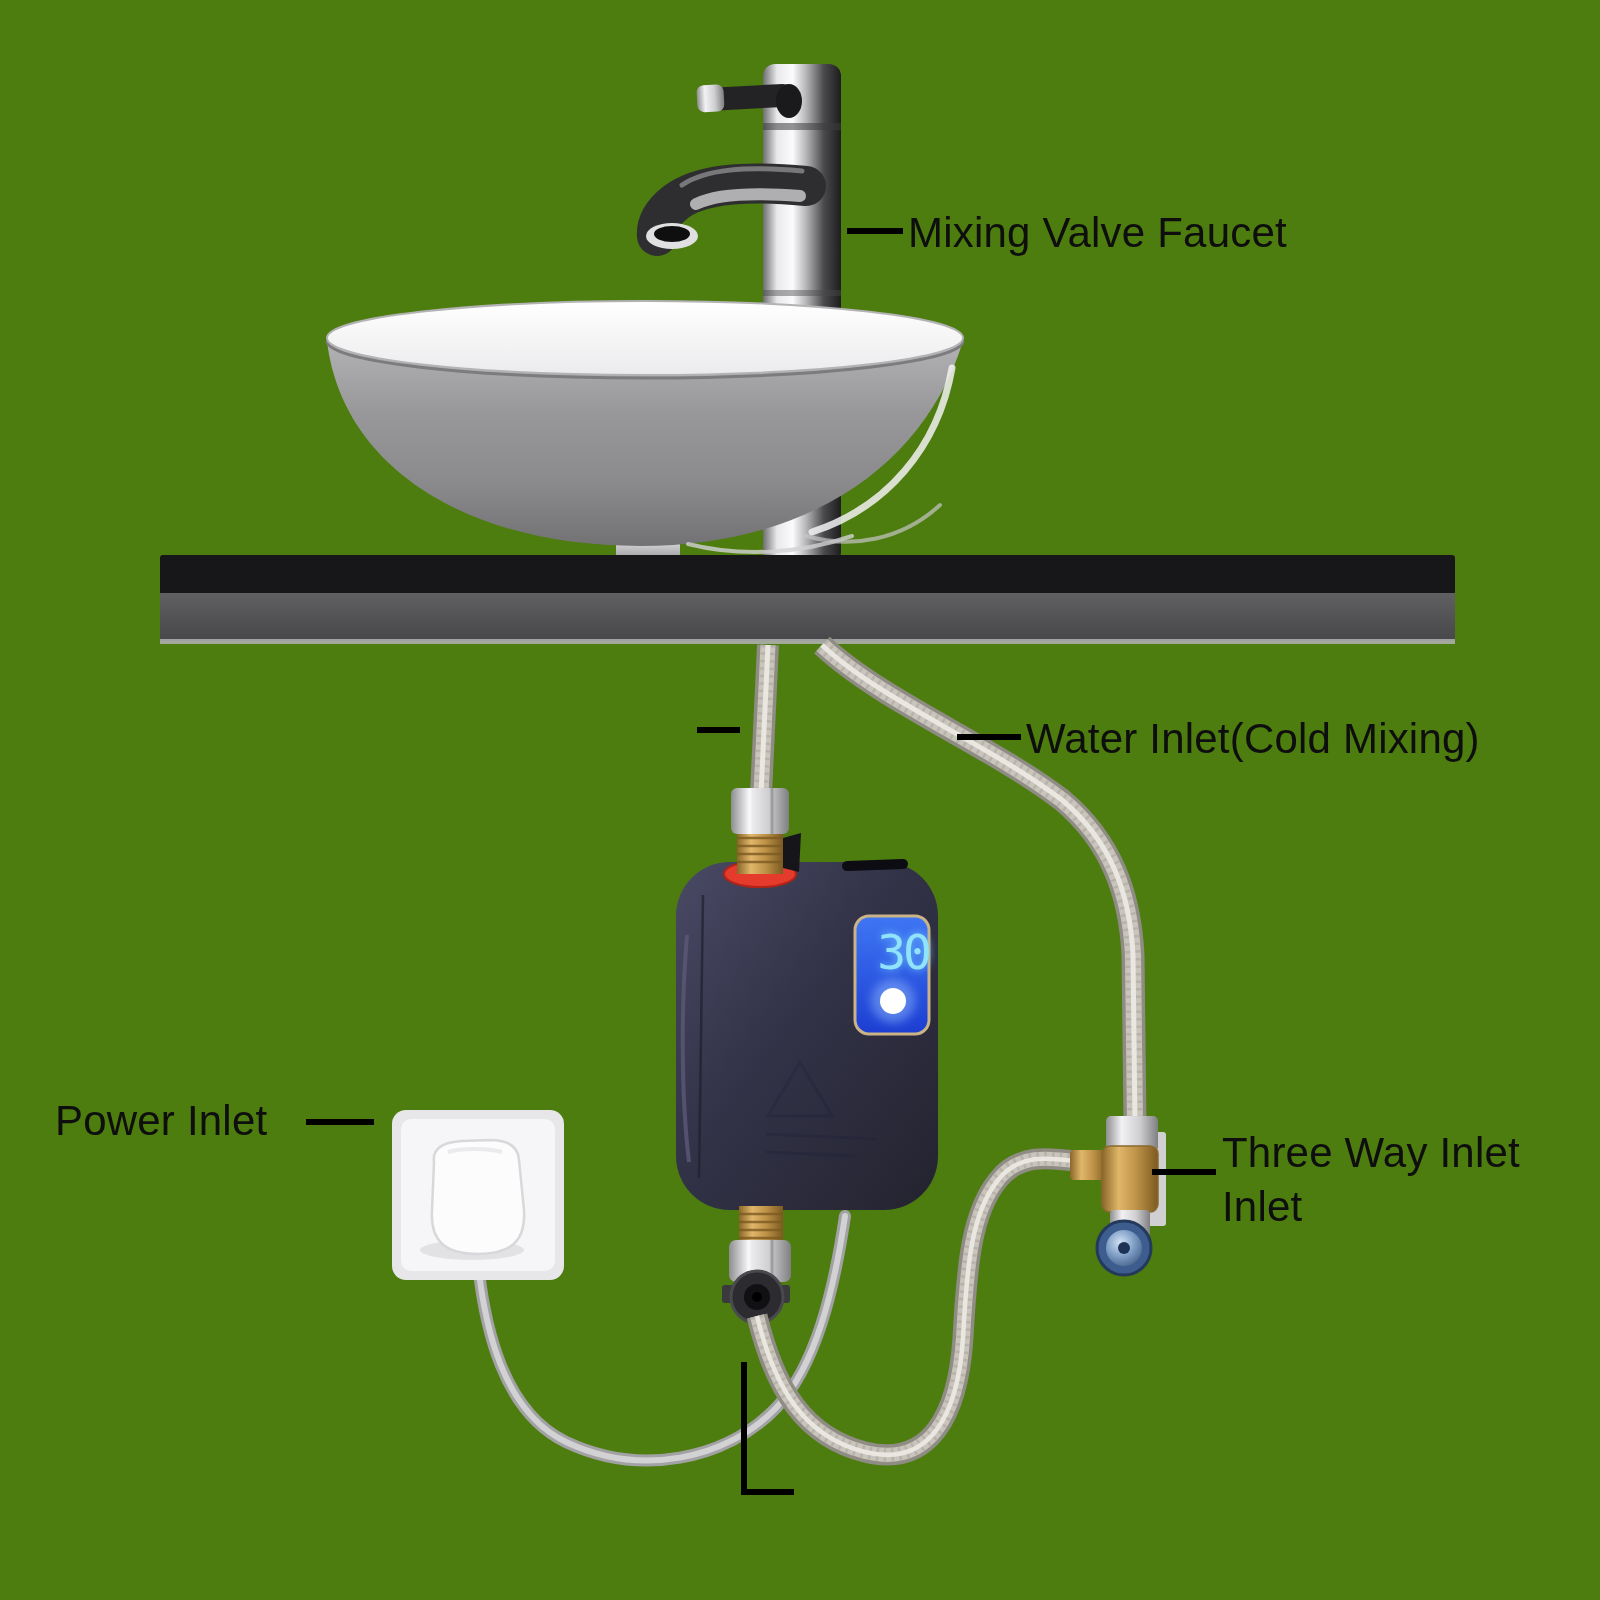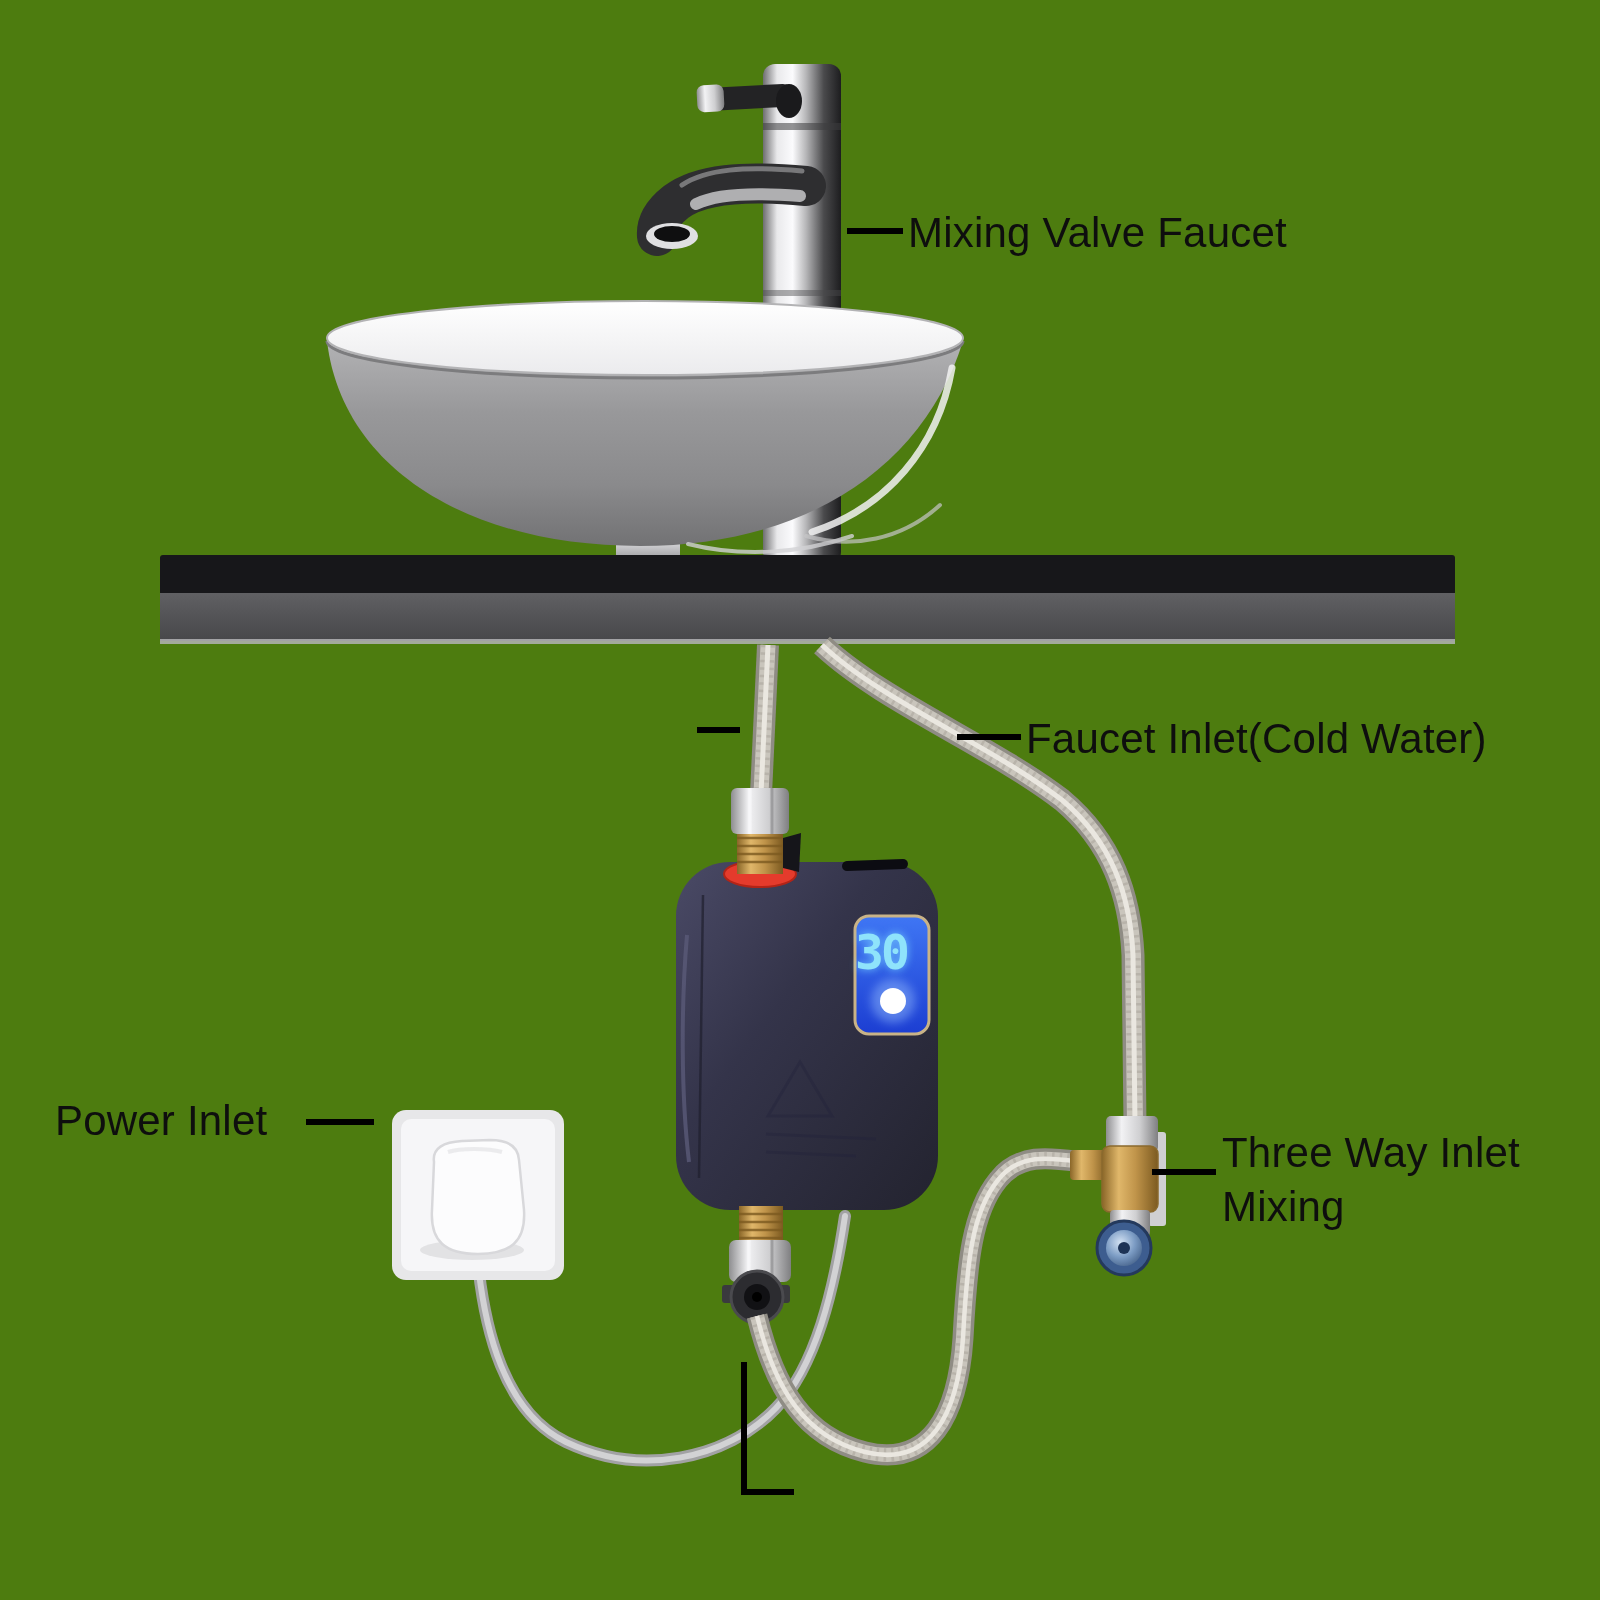--- a/index.html
+++ b/index.html
@@ -8,22 +8,22 @@
     overflow:hidden; font-family:"Liberation Sans", sans-serif;
   }
   #scene { position:absolute; left:0; top:0; }
   .label {
     position:absolute; font-size:42px; line-height:1.28; color:#0e0e0e;
     white-space:nowrap; letter-spacing:0.2px;
     font-family:"Liberation Sans", sans-serif;
   }
   .label .l2 { display:block; }
   #heater-display-value {
-    position:absolute; left:855px; top:924px; width:74px; text-align:left;
-    font-family:"DejaVu Sans Mono", monospace; font-weight:bold;
+    position:absolute; left:855px; top:924px; width:74px; text-align:right;
+    font-family:"DejaVu Sans Mono", monospace; font-weight:normal;
     font-size:48px; letter-spacing:-3px; color:#8fe3fb;
     text-shadow:0 0 8px rgba(120,210,255,.9);
   }
 </style>
 </head>
 <body>
 
 <div id="stage">
 
 <svg id="scene" width="1600" height="1600" viewBox="0 0 1600 1600">
@@ -226,25 +226,25 @@
     <path d="M 957,737 L 1021,737"></path>
     <path d="M 306,1122 L 374,1122"></path>
     <path d="M 1152,1172 L 1216,1172"></path>
     <path d="M 744,1362 L 744,1492 L 794,1492" fill="none"></path>
   </g>
 </svg>
 
 <div class="label" style="left:908px; top:206px;">Mixing Valve Faucet</div>
 
 
-<div class="label" style="left:1026px; top:712px;">Faucet Inlet(Cold Water)</div>
+<div class="label" style="left:1026px; top:712px;">Water Inlet(Cold Mixing)</div>
 
 <div class="label" style="left:55px; top:1094px;">Power Inlet</div>
 
 <div class="label" style="left:1222px; top:1126px;">
   <span>Three Way Inlet</span>
-  <span class="l2">Mixing</span>
+  <span class="l2">Inlet</span>
 </div>
 
 
 <div id="heater-display-value">30</div>
 
 </div>
 
 </body></html>

